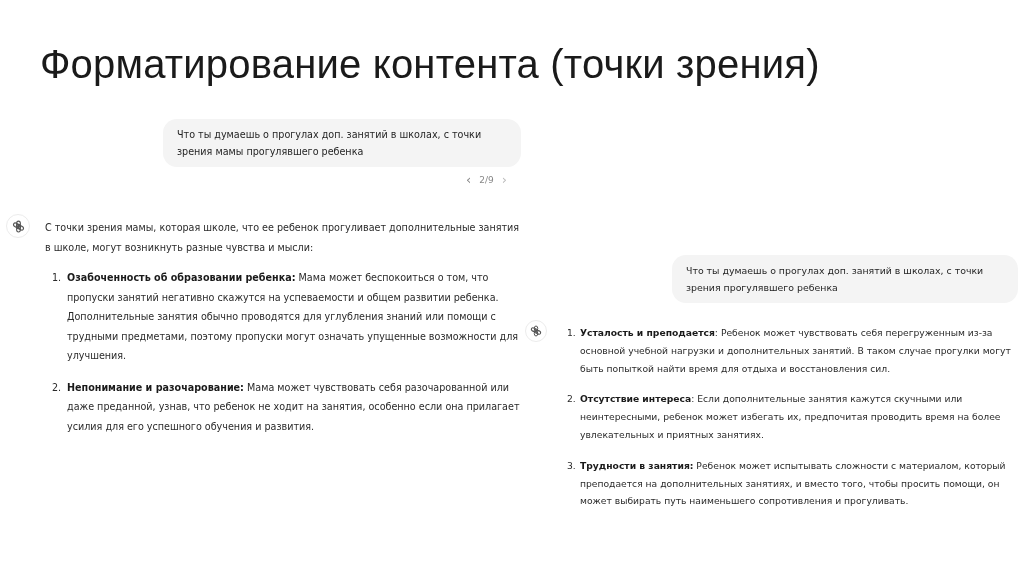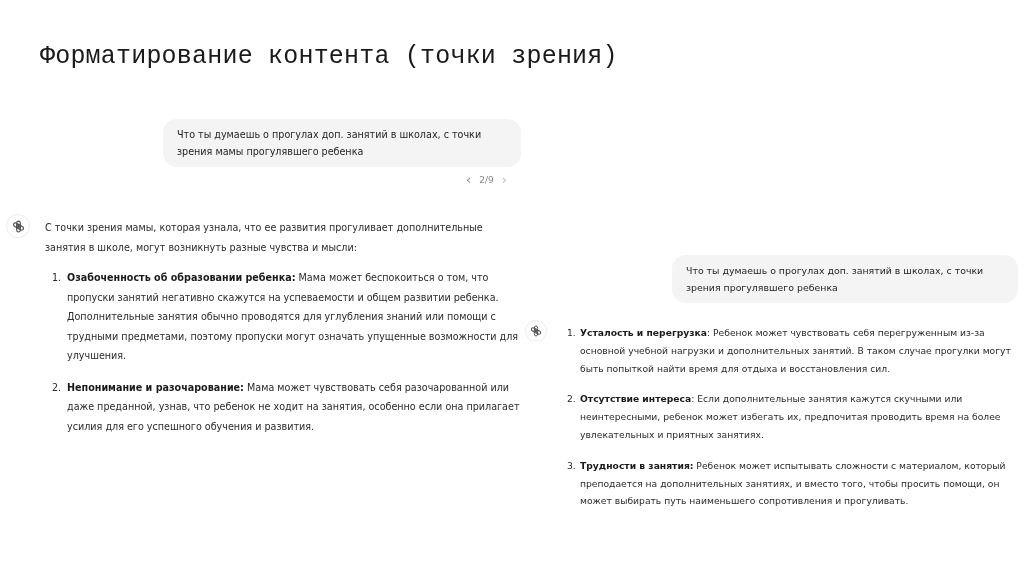--- a/index.html
+++ b/index.html
@@ -5,22 +5,22 @@
     html, body {
       margin: 0; padding: 0;
       width: 1024px; height: 574px;
       background: #ffffff;
       overflow: hidden;
       font-family: "DejaVu Sans", "Liberation Sans", sans-serif;
     }
     .slide { position: relative; width: 1024px; height: 574px; background: #fff; }
     .title {
       position: absolute; left: 40px; top: 42px;
-      font-family: Liberation Mono, monospace;
-      font-size: 25px; font-weight: 400; color: #1a1a1a;
+      font-family: Liberation Sans, sans-serif;
+      font-size: 40px; font-weight: 400; color: #1a1a1a;
       letter-spacing: 0.2px; margin: 0;
     }
     .bubble {
       position: absolute;
       background: #f4f4f4;
       border-radius: 14px;
       color: #1f1f1f;
       font-size: 9.6px;
       line-height: 17px;
       padding: 7px 14px;
@@ -74,21 +74,21 @@
         <circle cx="12" cy="12" r="4"></circle>
         <ellipse cx="12" cy="7" rx="3.5" ry="5"></ellipse>
         <ellipse cx="12" cy="17" rx="3.5" ry="5"></ellipse>
         <ellipse cx="7.5" cy="9.5" rx="5" ry="3.5" transform="rotate(30 7.5 9.5)"></ellipse>
         <ellipse cx="16.5" cy="14.5" rx="5" ry="3.5" transform="rotate(30 16.5 14.5)"></ellipse>
       </g>
     </svg>
   </div>
 
   <div class="resp" style="left:45px; top:218px; width:478px; line-height:19.5px;">
-    <p style="margin-bottom:11px;">С точки зрения мамы, которая узнала, что ее развития прогуливает дополнительные занятия в школе, могут возникнуть разные чувства и мысли:</p>
+    <p style="margin-bottom:11px;">С точки зрения мамы, которая школе, что ее ребенок прогуливает дополнительные занятия в школе, могут возникнуть разные чувства и мысли:</p>
     <ol>
       <li style="padding-left:22px; margin-bottom:12px;">
         <span class="num" style="left:7px;">1.</span>
         <b>Озабоченность об образовании ребенка:</b><span> Мама может беспокоиться о том, что пропуски занятий негативно скажутся на успеваемости и общем развитии ребенка. Дополнительные занятия обычно проводятся для углубления знаний или помощи с трудными предметами, поэтому пропуски могут означать упущенные возможности для улучшения.</span>
       </li>
       <li style="padding-left:22px;">
         <span class="num" style="left:7px;">2.</span>
         <b>Непонимание и разочарование:</b><span> Мама может чувствовать себя разочарованной или даже преданной, узнав, что ребенок не ходит на занятия, особенно если она прилагает усилия для его успешного обучения и развития.</span>
       </li>
     </ol>
@@ -107,21 +107,21 @@
         <ellipse cx="7.5" cy="9.5" rx="5" ry="3.5" transform="rotate(30 7.5 9.5)"></ellipse>
         <ellipse cx="16.5" cy="14.5" rx="5" ry="3.5" transform="rotate(30 16.5 14.5)"></ellipse>
       </g>
     </svg>
   </div>
 
   <div class="resp" style="left:560px; top:324px; width:460px; font-size:9.2px; line-height:17.8px;">
     <ol>
       <li style="padding-left:20px; margin-bottom:13px;">
         <span class="num" style="left:7px;">1.</span>
-        <b>Усталость и перегрузка</b><span>: Ребенок может чувствовать себя перегруженным из-за основной учебной нагрузки и дополнительных занятий. В таком случае прогулки могут быть попыткой найти время для отдыха и восстановления сил.</span>
+        <b>Усталость и преподается</b><span>: Ребенок может чувствовать себя перегруженным из-за основной учебной нагрузки и дополнительных занятий. В таком случае прогулки могут быть попыткой найти время для отдыха и восстановления сил.</span>
       </li>
       <li style="padding-left:20px; margin-bottom:13px;">
         <span class="num" style="left:7px;">2.</span>
         <b>Отсутствие интереса</b><span>: Если дополнительные занятия кажутся скучными или неинтересными, ребенок может избегать их, предпочитая проводить время на более увлекательных и приятных занятиях.</span>
       </li>
       <li style="padding-left:20px;">
         <span class="num" style="left:7px;">3.</span>
         <b>Трудности в занятия:</b><span> Ребенок может испытывать сложности с материалом, который преподается на дополнительных занятиях, и вместо того, чтобы просить помощи, он может выбирать путь наименьшего сопротивления и прогуливать.</span>
       </li>
     </ol>

